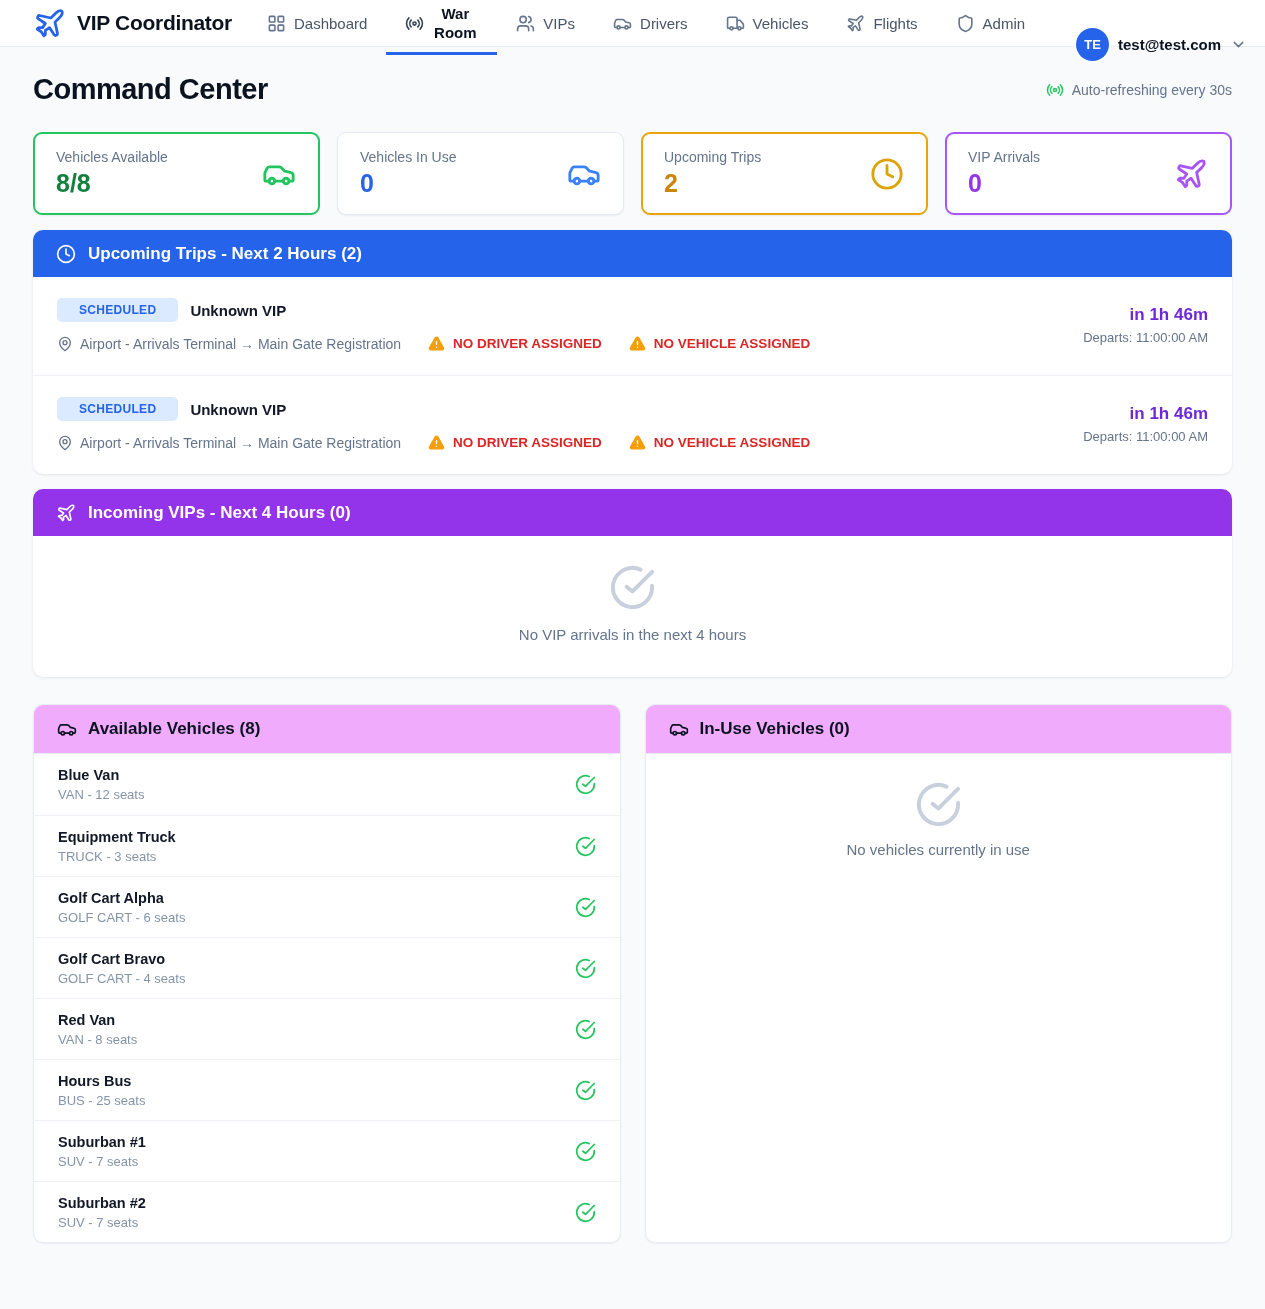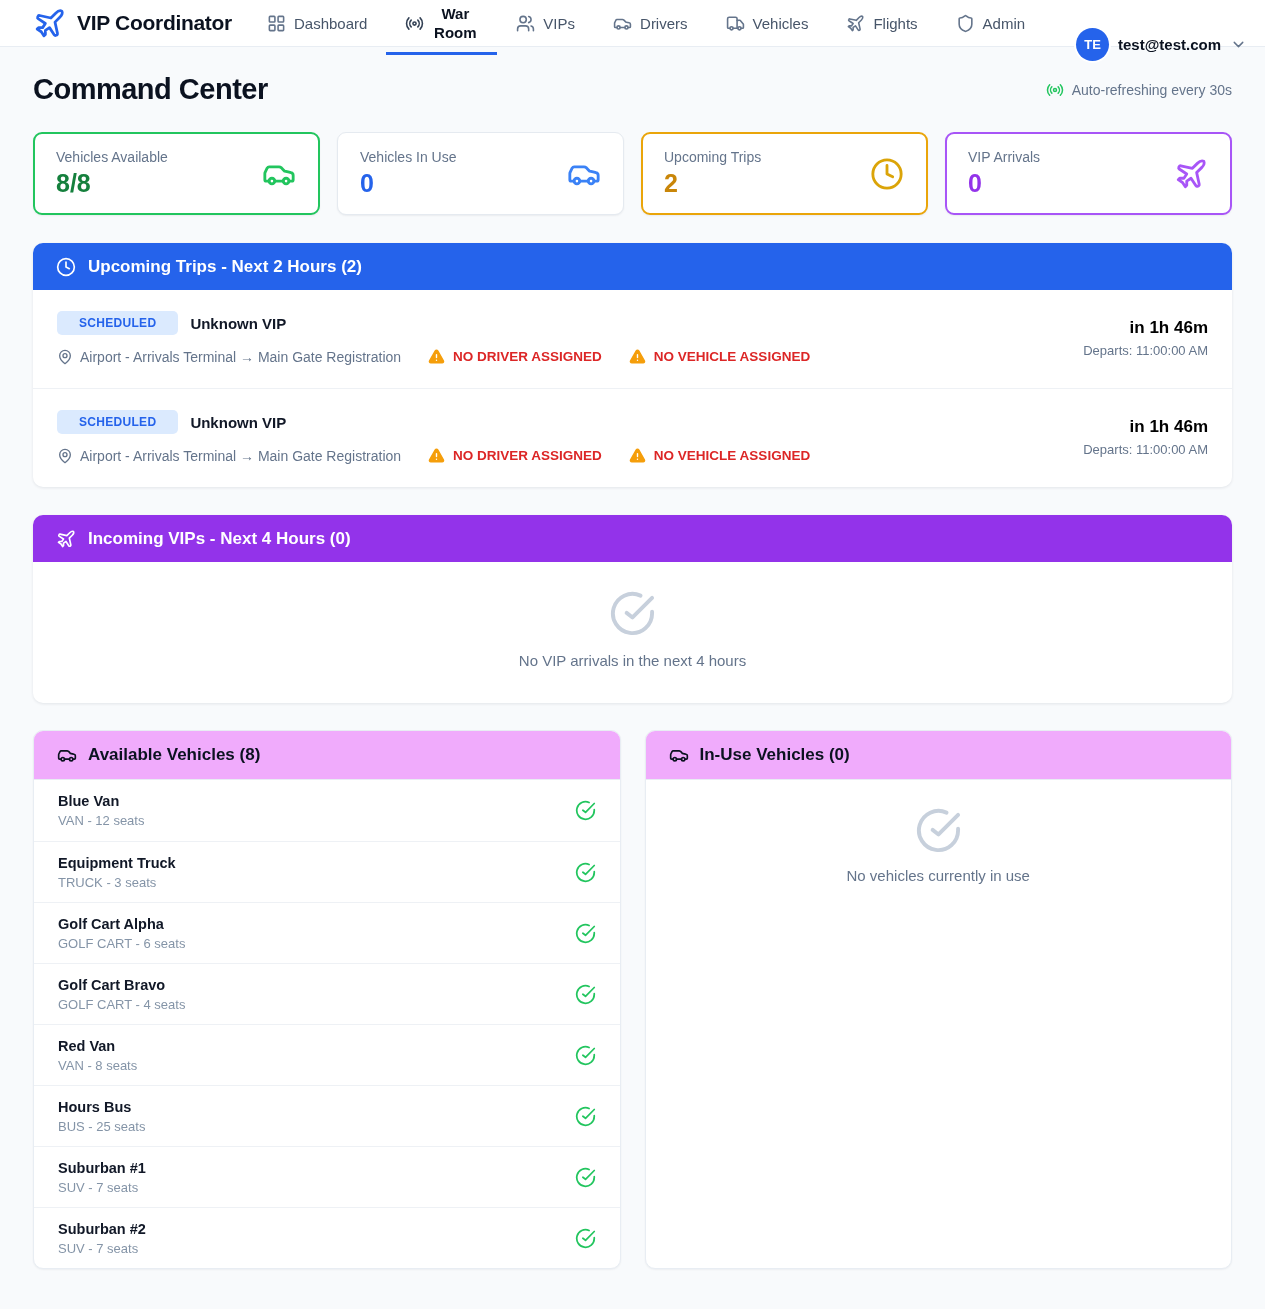--- a/index.html
+++ b/index.html
@@ -67,38 +67,38 @@
   .stat-value.c-blue   { color: #2563eb; }
   .stat-value.c-amber  { color: #c98609; }
   .stat-value.c-purple { color: #9333ea; }
   .stat-icon { position: absolute; right: 22px; top: 50%; transform: translateY(-50%); width: 34px; height: 34px; }
   .stat-icon.c-green  { color: #22c55e; }
   .stat-icon.c-blue   { color: #3b82f6; }
   .stat-icon.c-amber  { color: #dba408; }
   .stat-icon.c-purple { color: #a855f7; }
 
   
-  .section { margin-top: 28px; border-radius: 10px; overflow: hidden; background: #fff; box-shadow: 0 1px 3px rgba(16,24,40,.09); }
+  .section { margin-top: 15px; border-radius: 10px; overflow: hidden; background: #fff; box-shadow: 0 1px 3px rgba(16,24,40,.09); }
   .section-header { height: 47px; display: flex; align-items: center; gap: 12px; padding: 0 23px; color: #fff; font-size: 17px; font-weight: 700; }
   .section-header .icon { width: 20px; height: 20px; }
   .blue-bg { background: #2563eb; }
   .purple-bg { background: #9333ea; }
 
   .trip-row { display: flex; justify-content: space-between; align-items: center; padding: 21px 24px 23px; }
   .trip-row + .trip-row { border-top: 1px solid #eef1f5; }
   .trip-line1 { display: flex; align-items: center; gap: 12px; margin-bottom: 13px; }
   .badge { background: #dbeafe; color: #2563eb; font-size: 12px; font-weight: 600; padding: 5px 22px; border-radius: 5px; letter-spacing: .3px; }
   .trip-vip { font-size: 15px; font-weight: 700; color: #111827; }
   .trip-line2 { display: flex; align-items: center; gap: 27px; font-size: 14px; color: #64748b; }
   .route { display: flex; align-items: center; gap: 7px; }
   .route .icon { width: 16px; height: 16px; color: #64748b; }
   .warning { display: flex; align-items: center; gap: 8px; color: #dc2626; font-weight: 700; font-size: 13.5px; }
   .warn-icon { width: 17px; height: 17px; color: #f59e0b; }
   .trip-right { text-align: right; }
-  .countdown { color: #000000; font-weight: 700; font-size: 17px; }
+  .countdown { color: #6d28d9; font-weight: 700; font-size: 17px; }
   .departs { color: #64748b; font-size: 13px; margin-top: 5px; }
 
   .empty-state { display: flex; flex-direction: column; align-items: center; padding: 28px 0 34px; gap: 15px; }
   .empty-icon { width: 47px; height: 47px; color: #c7d0dc; }
   .empty-text { font-size: 15px; color: #64748b; }
 
   
   .panels { display: grid; grid-template-columns: 1fr 1fr; gap: 24px; margin: 27px 0 24px; align-items: stretch; }
   .panel { background: #fff; border-radius: 10px; border: 1px solid #e8edf3; box-shadow: 0 1px 2px rgba(16,24,40,.05); overflow: hidden; }
   .panel-header {

